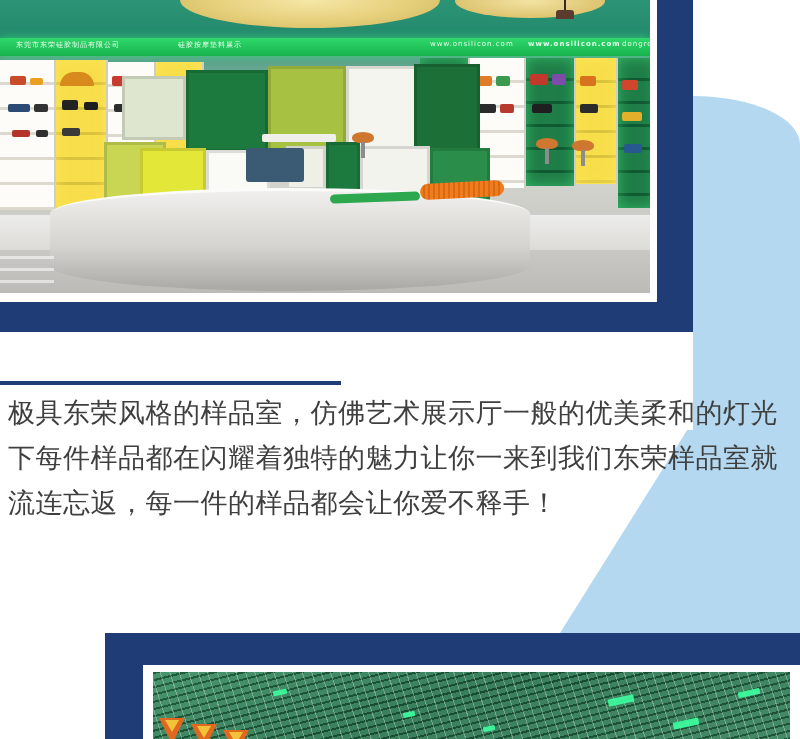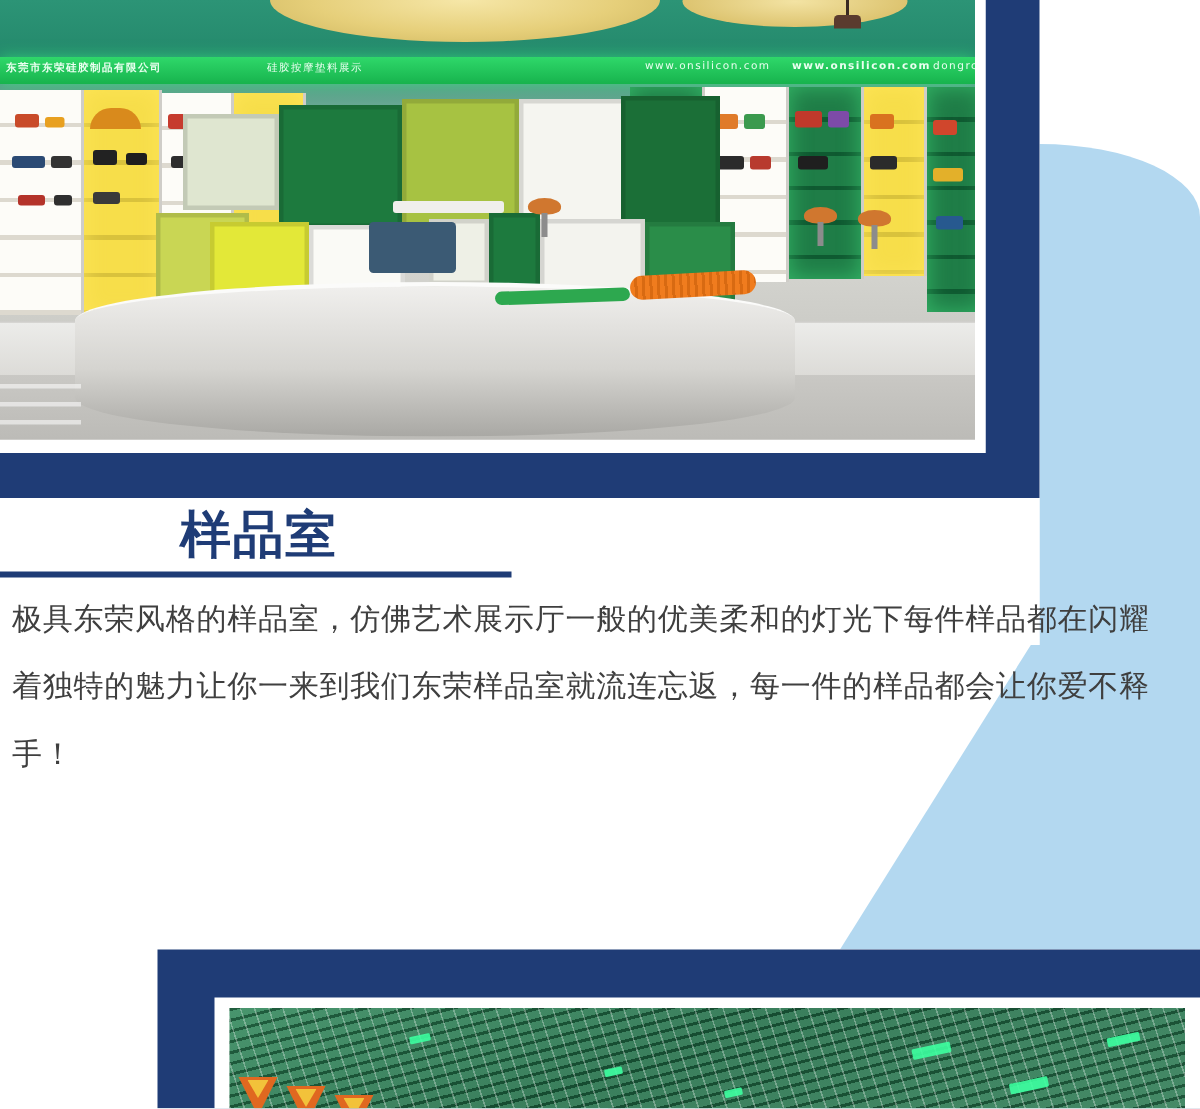--- a/index.html
+++ b/index.html
@@ -233,21 +233,21 @@
     top: 381px;
     width: 341px;
     height: 4px;
     background: var(--navy, #1f3c76);
   }
   .body-text {
     position: absolute;
     left: 8px;
     top: 391px;
     width: 770px;
-    font-size: 20px;
+    font-size: 27px;
     line-height: 45px;
     color: #3f3f3f;
     letter-spacing: 0.5px;
     font-family: "Liberation Sans", "DejaVu Sans", sans-serif;
   }
 
   
   .photo-bottom-frame {
     position: absolute;
     left: 143px;
@@ -305,21 +305,21 @@
 
   <div class="photo-top-frame">
     <div class="photo-top">
 
       <div class="ph-ceiling"></div>
       <div class="ph-ceiling-light"></div>
       <div class="ph-ceiling-light2"></div>
       <div class="ph-pendant"></div>
 
       <div class="ph-signband"></div>
-      <div class="ph-sign-text" style="left:4px;font-weight:bold;">东莞市东荣硅胶制品有限公司</div>
+      <div class="ph-sign-text" style="left:16px;">东莞市东荣硅胶制品有限公司</div>
       <div class="ph-sign-text" style="left:178px;text-align:right;">硅胶按摩垫料展示</div>
       <div class="ph-sign-text" style="left:430px;">www.onsilicon.com</div>
       <div class="ph-sign-text" style="left:528px;font-weight:bold;">www.onsilicon.com</div>
       <div class="ph-sign-text" style="left:622px;">dongrong</div>
 
       <div class="ph-shelfwall white" style="left:0px;   width:54px;  top:60px; height:150px;"></div>
       <div class="ph-shelfwall yellow" style="left:56px;  width:50px;  top:60px; height:150px;"></div>
       <div class="ph-shelfwall white" style="left:108px; width:46px;  top:62px; height:146px;"></div>
       <div class="ph-shelfwall yellow" style="left:156px; width:46px;  top:62px; height:144px;"></div>
 
@@ -392,23 +392,20 @@
       <div class="ph-podium"></div>
       <div class="ph-orangemat"></div>
       <div class="ph-greenmat"></div>
 
       <div class="ph-glass-shelf" style="left:0px; top:256px; width:54px; height:3px;"></div>
       <div class="ph-glass-shelf" style="left:0px; top:268px; width:54px; height:3px;"></div>
       <div class="ph-glass-shelf" style="left:0px; top:280px; width:54px; height:3px;"></div>
     </div>
   </div>
 
-  <div class="title-wrap">
-    <div class="section-title">样品室</div>
-  </div>
   <div class="title-rule"></div>
 
   <div class="body-text">极具东荣风格的样品室，仿佛艺术展示厅一般的优美柔和的灯光下每件样品都在闪耀着独特的魅力让你一来到我们东荣样品室就流连忘返，每一件的样品都会让你爱不释手！</div>
 
   <div class="photo-bottom-frame">
     <div class="photo-bottom">
       <div class="pb-accent" style="left:120px; top:18px;  width:14px; height:5px;"></div>
       <div class="pb-accent" style="left:250px; top:40px;  width:12px; height:5px;"></div>
       <div class="pb-accent" style="left:330px; top:54px;  width:12px; height:5px;"></div>
       <div class="pb-accent" style="left:455px; top:25px;  width:26px; height:7px;"></div>

